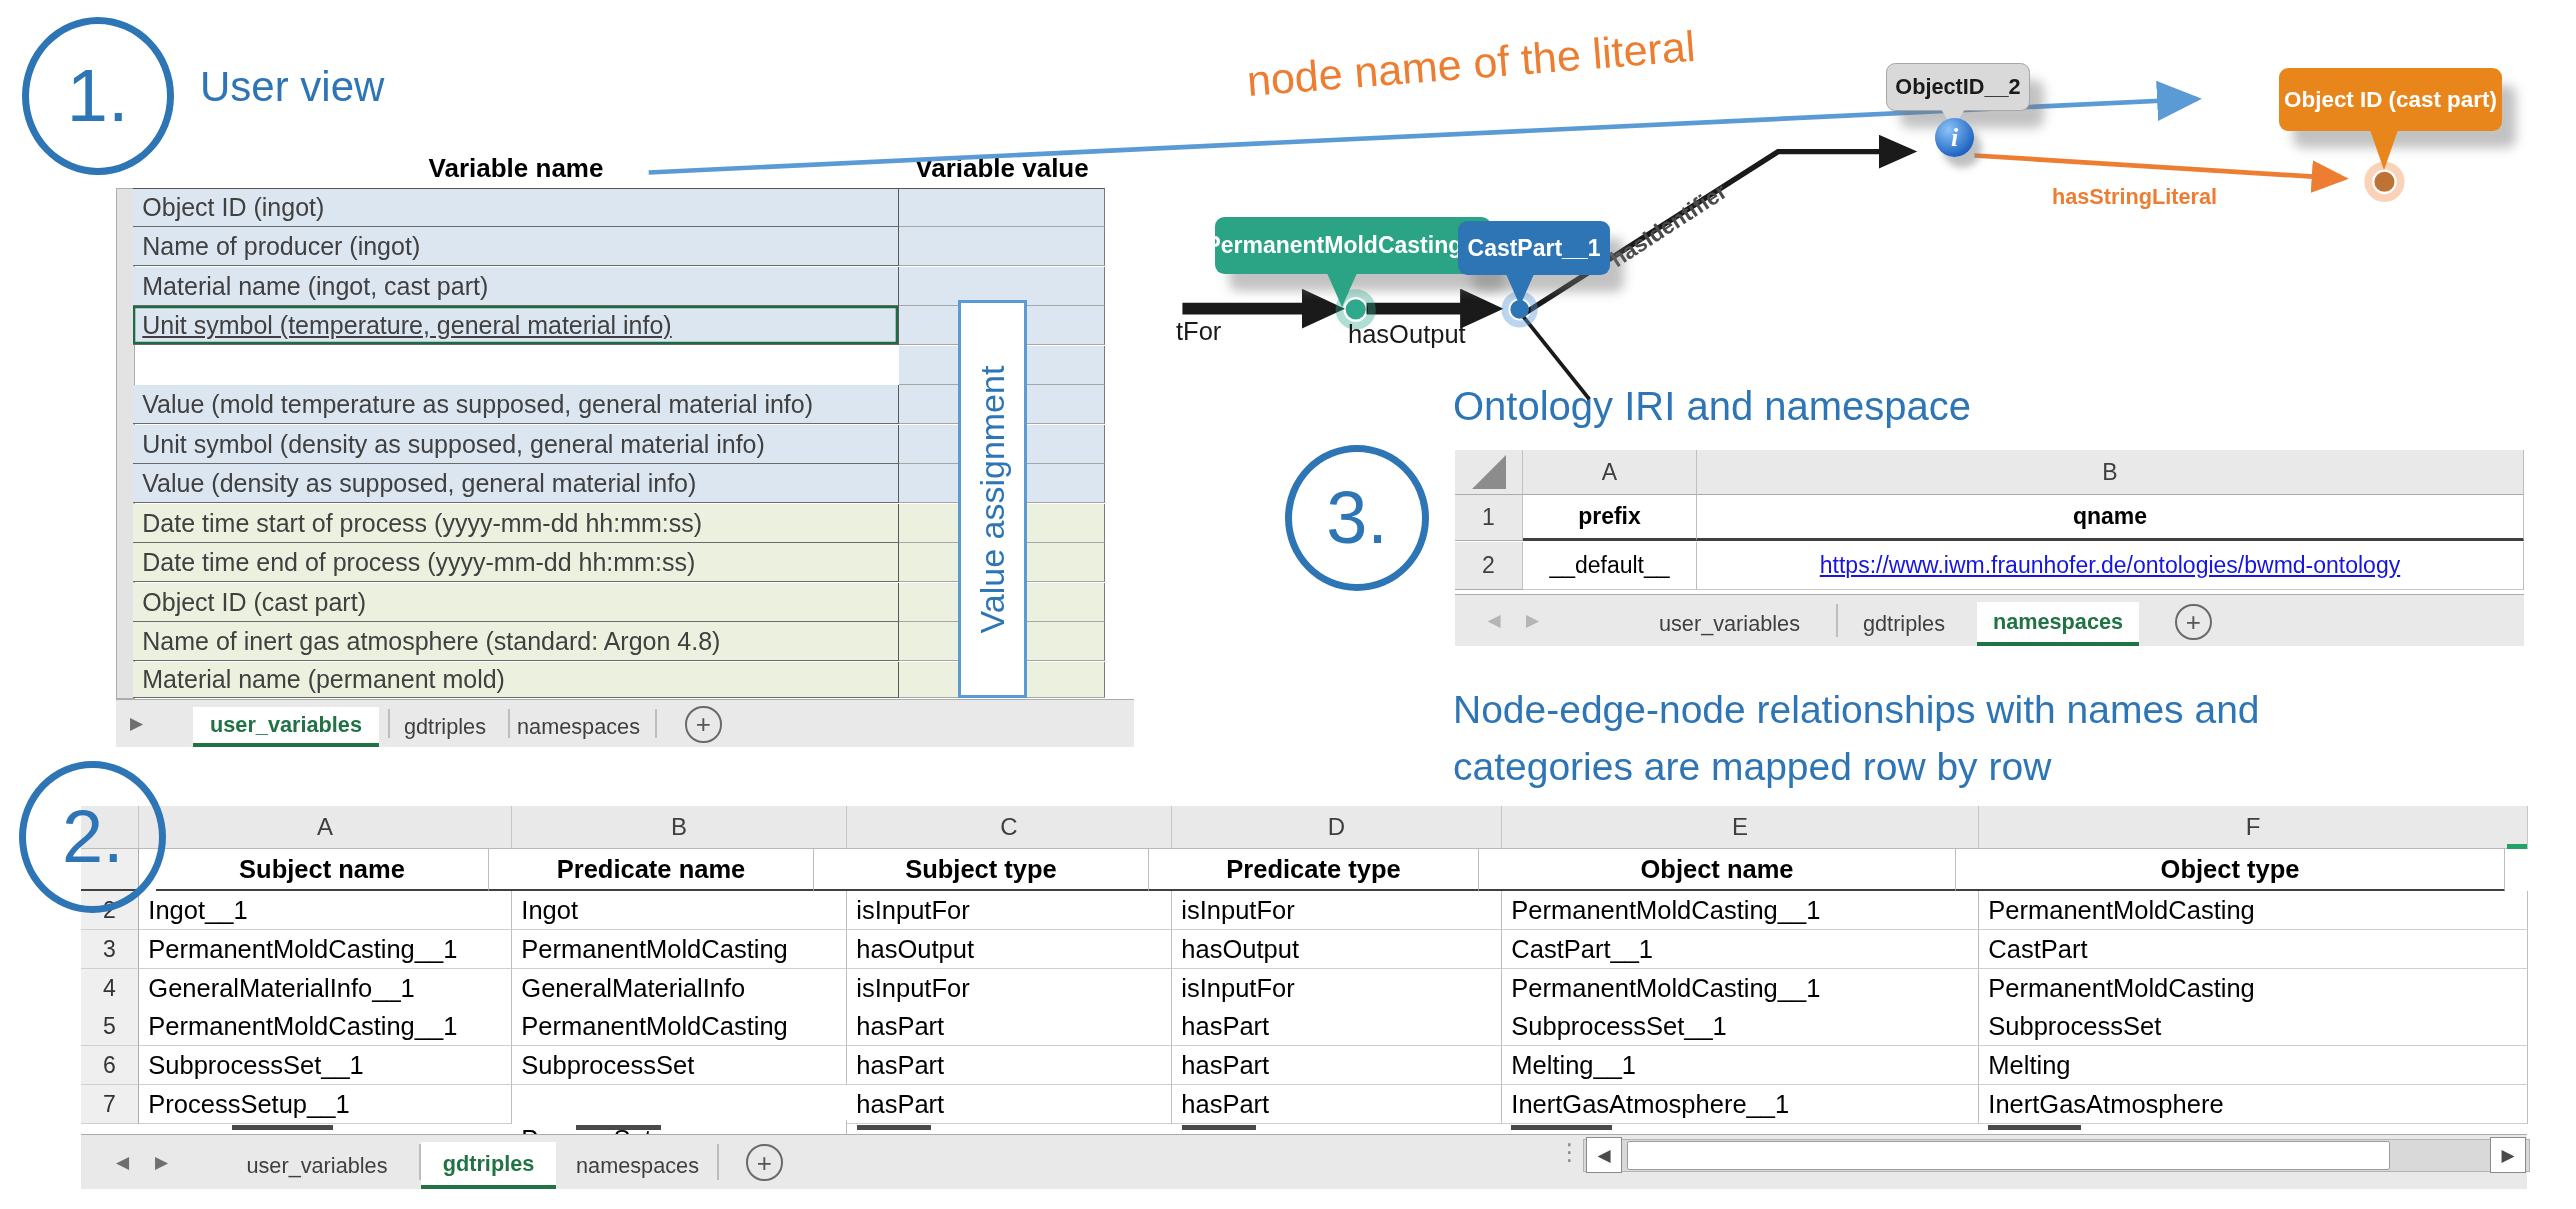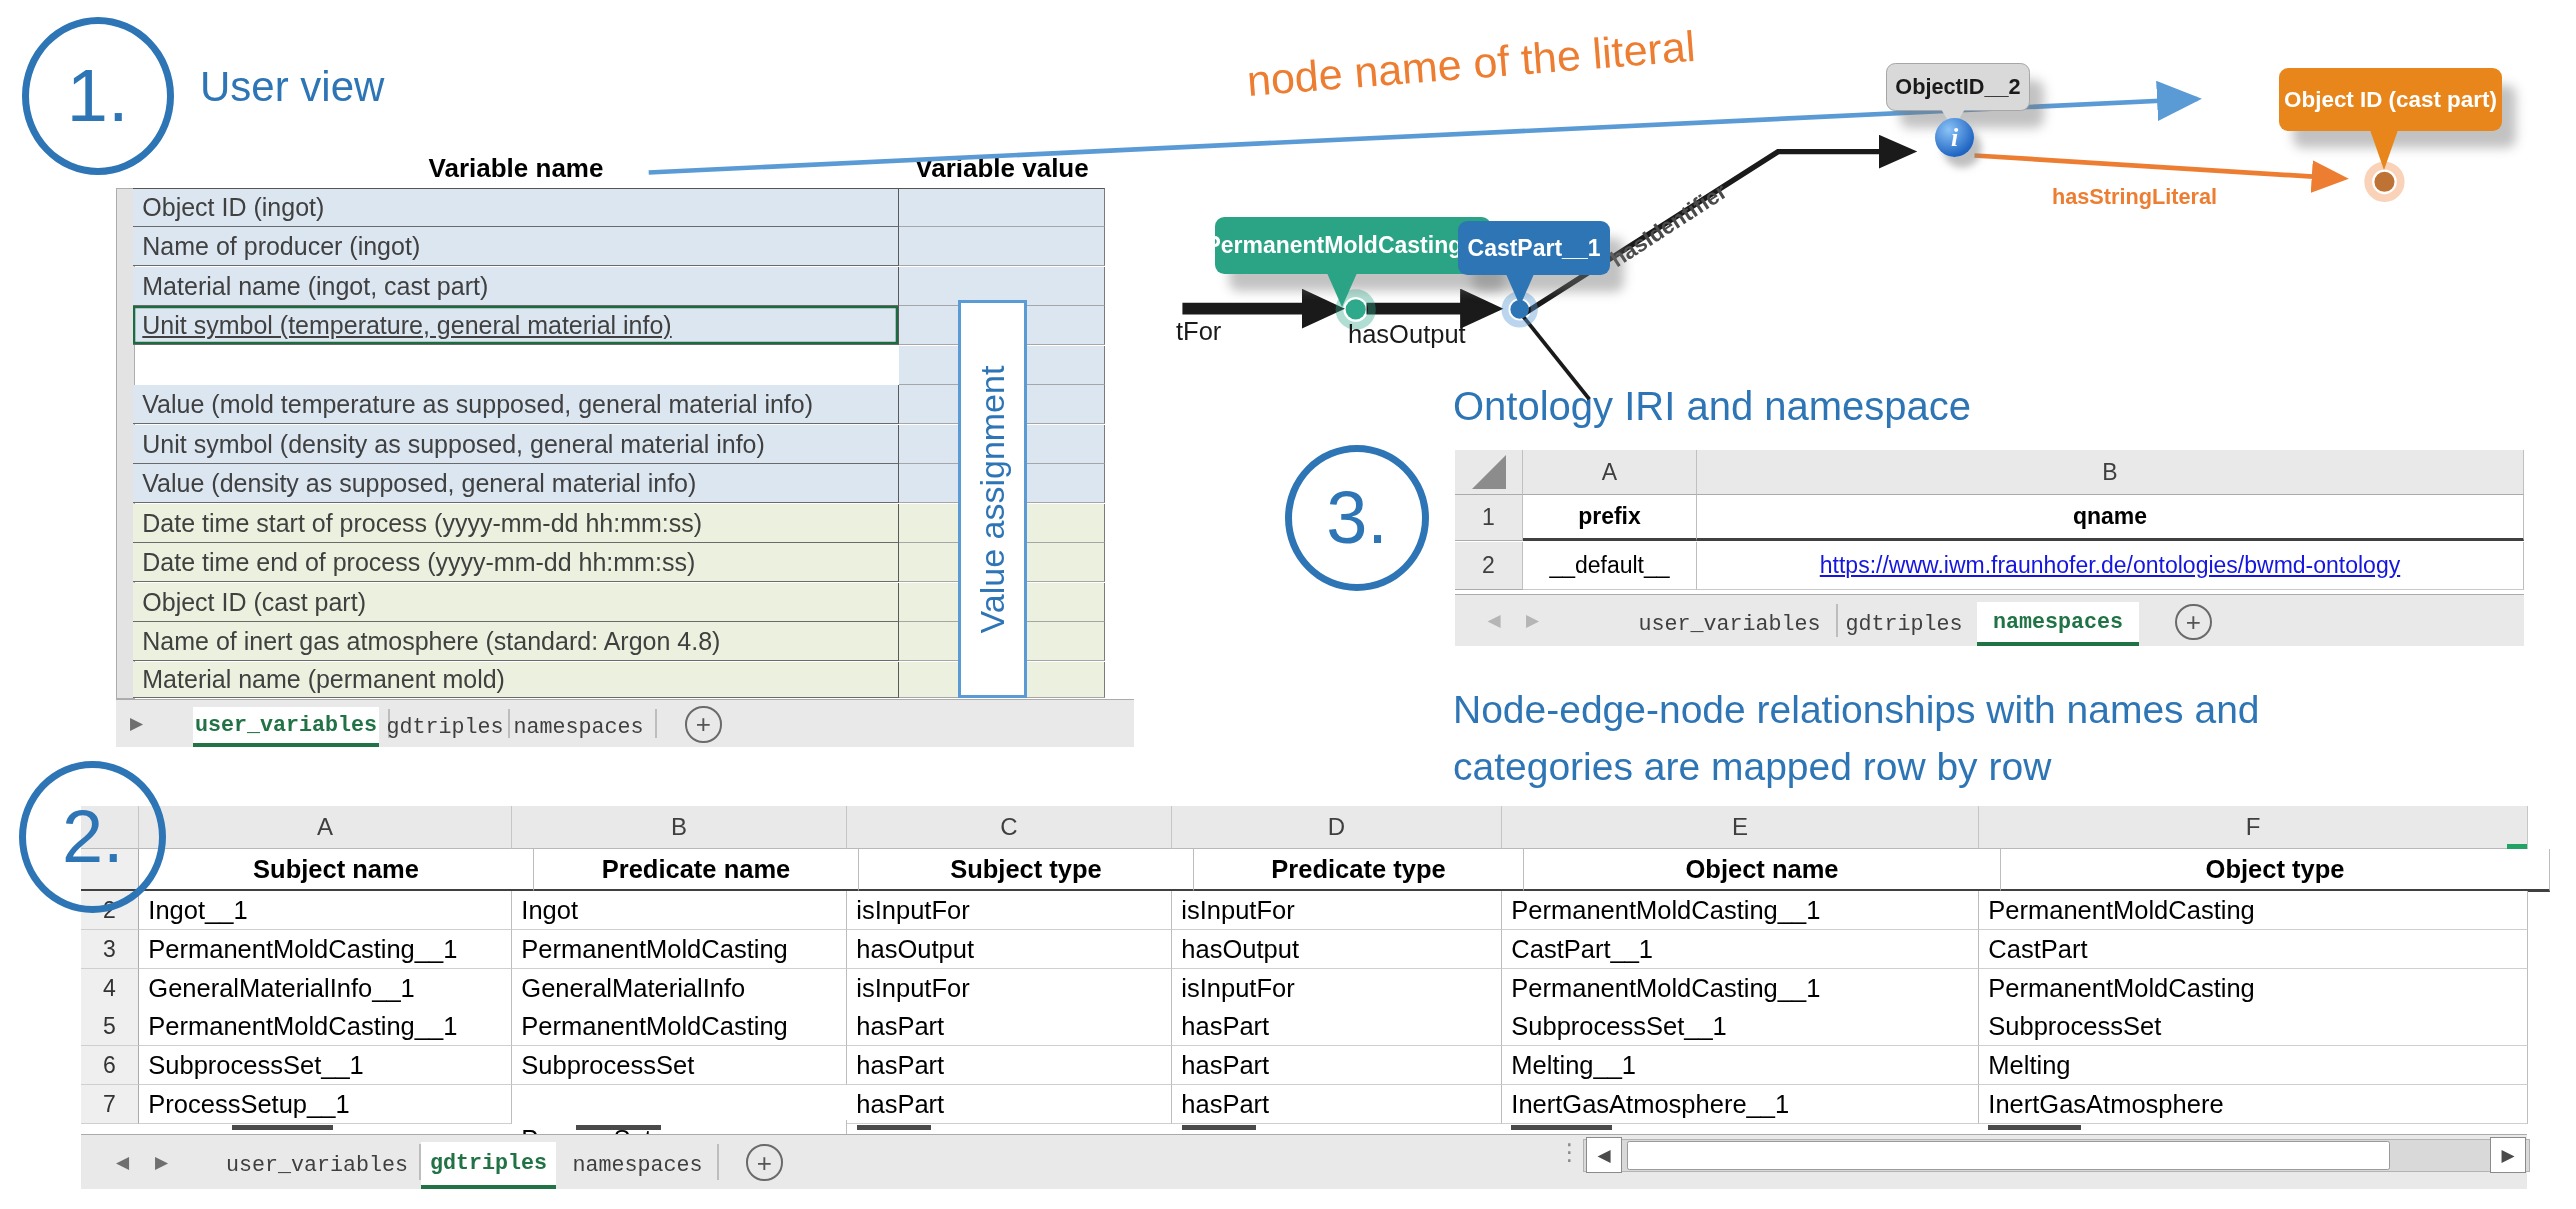--- a/index.html
+++ b/index.html
@@ -25,21 +25,21 @@
   .bgreen{background:#EBF1DE;}
   .s1top{border-top:1.5px solid #555;}
   .s1sel{box-shadow:inset 0 0 0 2.3px #1E6B41;text-decoration:underline;}
   .value-box{position:absolute;left:958px;top:300px;width:63px;height:392px;background:#fff;
     border:3.1px solid #5B9BD5;z-index:6;display:flex;align-items:center;justify-content:center;}
   .value-box span{transform:rotate(-90deg);white-space:nowrap;color:#2E75B6;font-size:34px;}
 
   
   .tabbar{position:absolute;background:#E9E9E9;border-top:1.5px solid #ABABAB;z-index:5;}
   .tab{position:absolute;top:7px;bottom:0;display:flex;align-items:center;justify-content:center;
-    font-size:21.7px;color:#3f3f3f;white-space:nowrap;font-family:Liberation Mono, monospace;}
+    font-size:21.7px;color:#3f3f3f;white-space:nowrap;}
   .tab.active{background:#fff;color:#217346;font-weight:bold;border-bottom:4.6px solid #217346;box-sizing:border-box;}
   .tabsep{position:absolute;top:9.3px;bottom:9.3px;width:1.5px;background:#BDBDBD;}
   .addtab{position:absolute;width:32.5px;height:32.5px;border:2.3px solid #6a6a6a;border-radius:50%;
     color:#555;display:flex;align-items:center;justify-content:center;font-size:26px;line-height:1;}
   .navarrow{position:absolute;font-size:17px;color:#6f6f6f;display:flex;align-items:center;}
   .navarrow.dim{color:#B5B5B5;}
 
   
   .g-row{position:absolute;left:81px;display:flex;z-index:2;}
   .g-cell{box-sizing:border-box;border-right:1.5px solid #BDBDBD;border-bottom:1.5px solid #CFCFCF;
@@ -232,21 +232,21 @@
       <div class="g-cell g-letter" style="width:335px;height:43px;">B</div>
       <div class="g-cell g-letter" style="width:325px;height:43px;">C</div>
       <div class="g-cell g-letter" style="width:330px;height:43px;">D</div>
       <div class="g-cell g-letter" style="width:477px;height:43px;">E</div>
       <div class="g-cell g-letter" style="width:549px;height:43px;">F</div>
     </div>
     <div class="green-tick"></div>
 
     <div class="g-row" style="top:849px;">
       <div class="g-cell g-num" style="width:58px;height:43px;border-bottom:3.1px solid #404040;"></div>
-      <div class="g-cell g-head" style="width:395px;height:43px;">Subject name</div>
+      <div class="g-cell g-head" style="width:333px;height:43px;margin-left:17px;">Subject name</div>
       <div class="g-cell g-head" style="width:325px;height:43px;">Predicate name</div>
       <div class="g-cell g-head" style="width:335px;height:43px;">Subject type</div>
       <div class="g-cell g-head" style="width:330px;height:43px;">Predicate type</div>
       <div class="g-cell g-head" style="width:477px;height:43px;">Object name</div>
       <div class="g-cell g-head" style="width:549px;height:43px;">Object type</div>
     </div>
 
     <div class="g-row" style="top:891px;">
       <div class="g-cell g-num" style="width:58px;height:39px;">2</div>
       <div class="g-cell" style="width:373px;height:39px;">Ingot__1</div>

